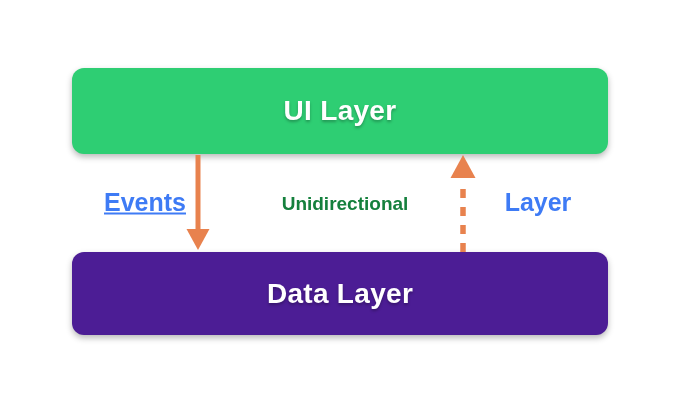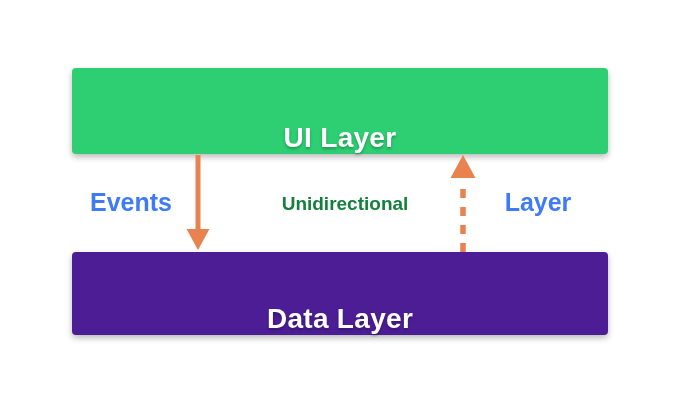--- a/index.html
+++ b/index.html
@@ -12,23 +12,23 @@
     position: relative;
     width: 680px;
     height: 409px;
     background: #ffffff;
     overflow: hidden;
   }
   .layer-box {
     position: absolute;
     left: 72px;
     width: 536px;
-    border-radius: 4px;
+    border-radius: 12px;
     display: flex;
-    align-items: flex-end;
+    align-items: center;
     justify-content: center;
     box-shadow: 0 3px 6px rgba(0,0,0,0.28);
   }
   .ui-box {
     top: 68px;
     height: 86px;
     background: #2ece73;
   }
   .data-box {
     top: 252px;
@@ -43,21 +43,21 @@
     text-shadow: 0 2px 3px rgba(0,0,0,0.28);
   }
   .flow-label {
     position: absolute;
     transform: translate(-50%, -50%);
     color: #3e7bf5;
     font-size: 25px;
     font-weight: 700;
     white-space: nowrap;
   }
-  .events-label { left: 131px; top: 202px; }
+  .events-label { left: 145px; top: 202px; text-decoration: underline; }
   .stream-label { left: 538px; top: 202px; }
   .center-caption {
     position: absolute;
     left: 345px;
     top: 203px;
     transform: translate(-50%, -50%);
     color: #15803d;
     font-size: 19px;
     font-weight: 700;
     line-height: 27px;

